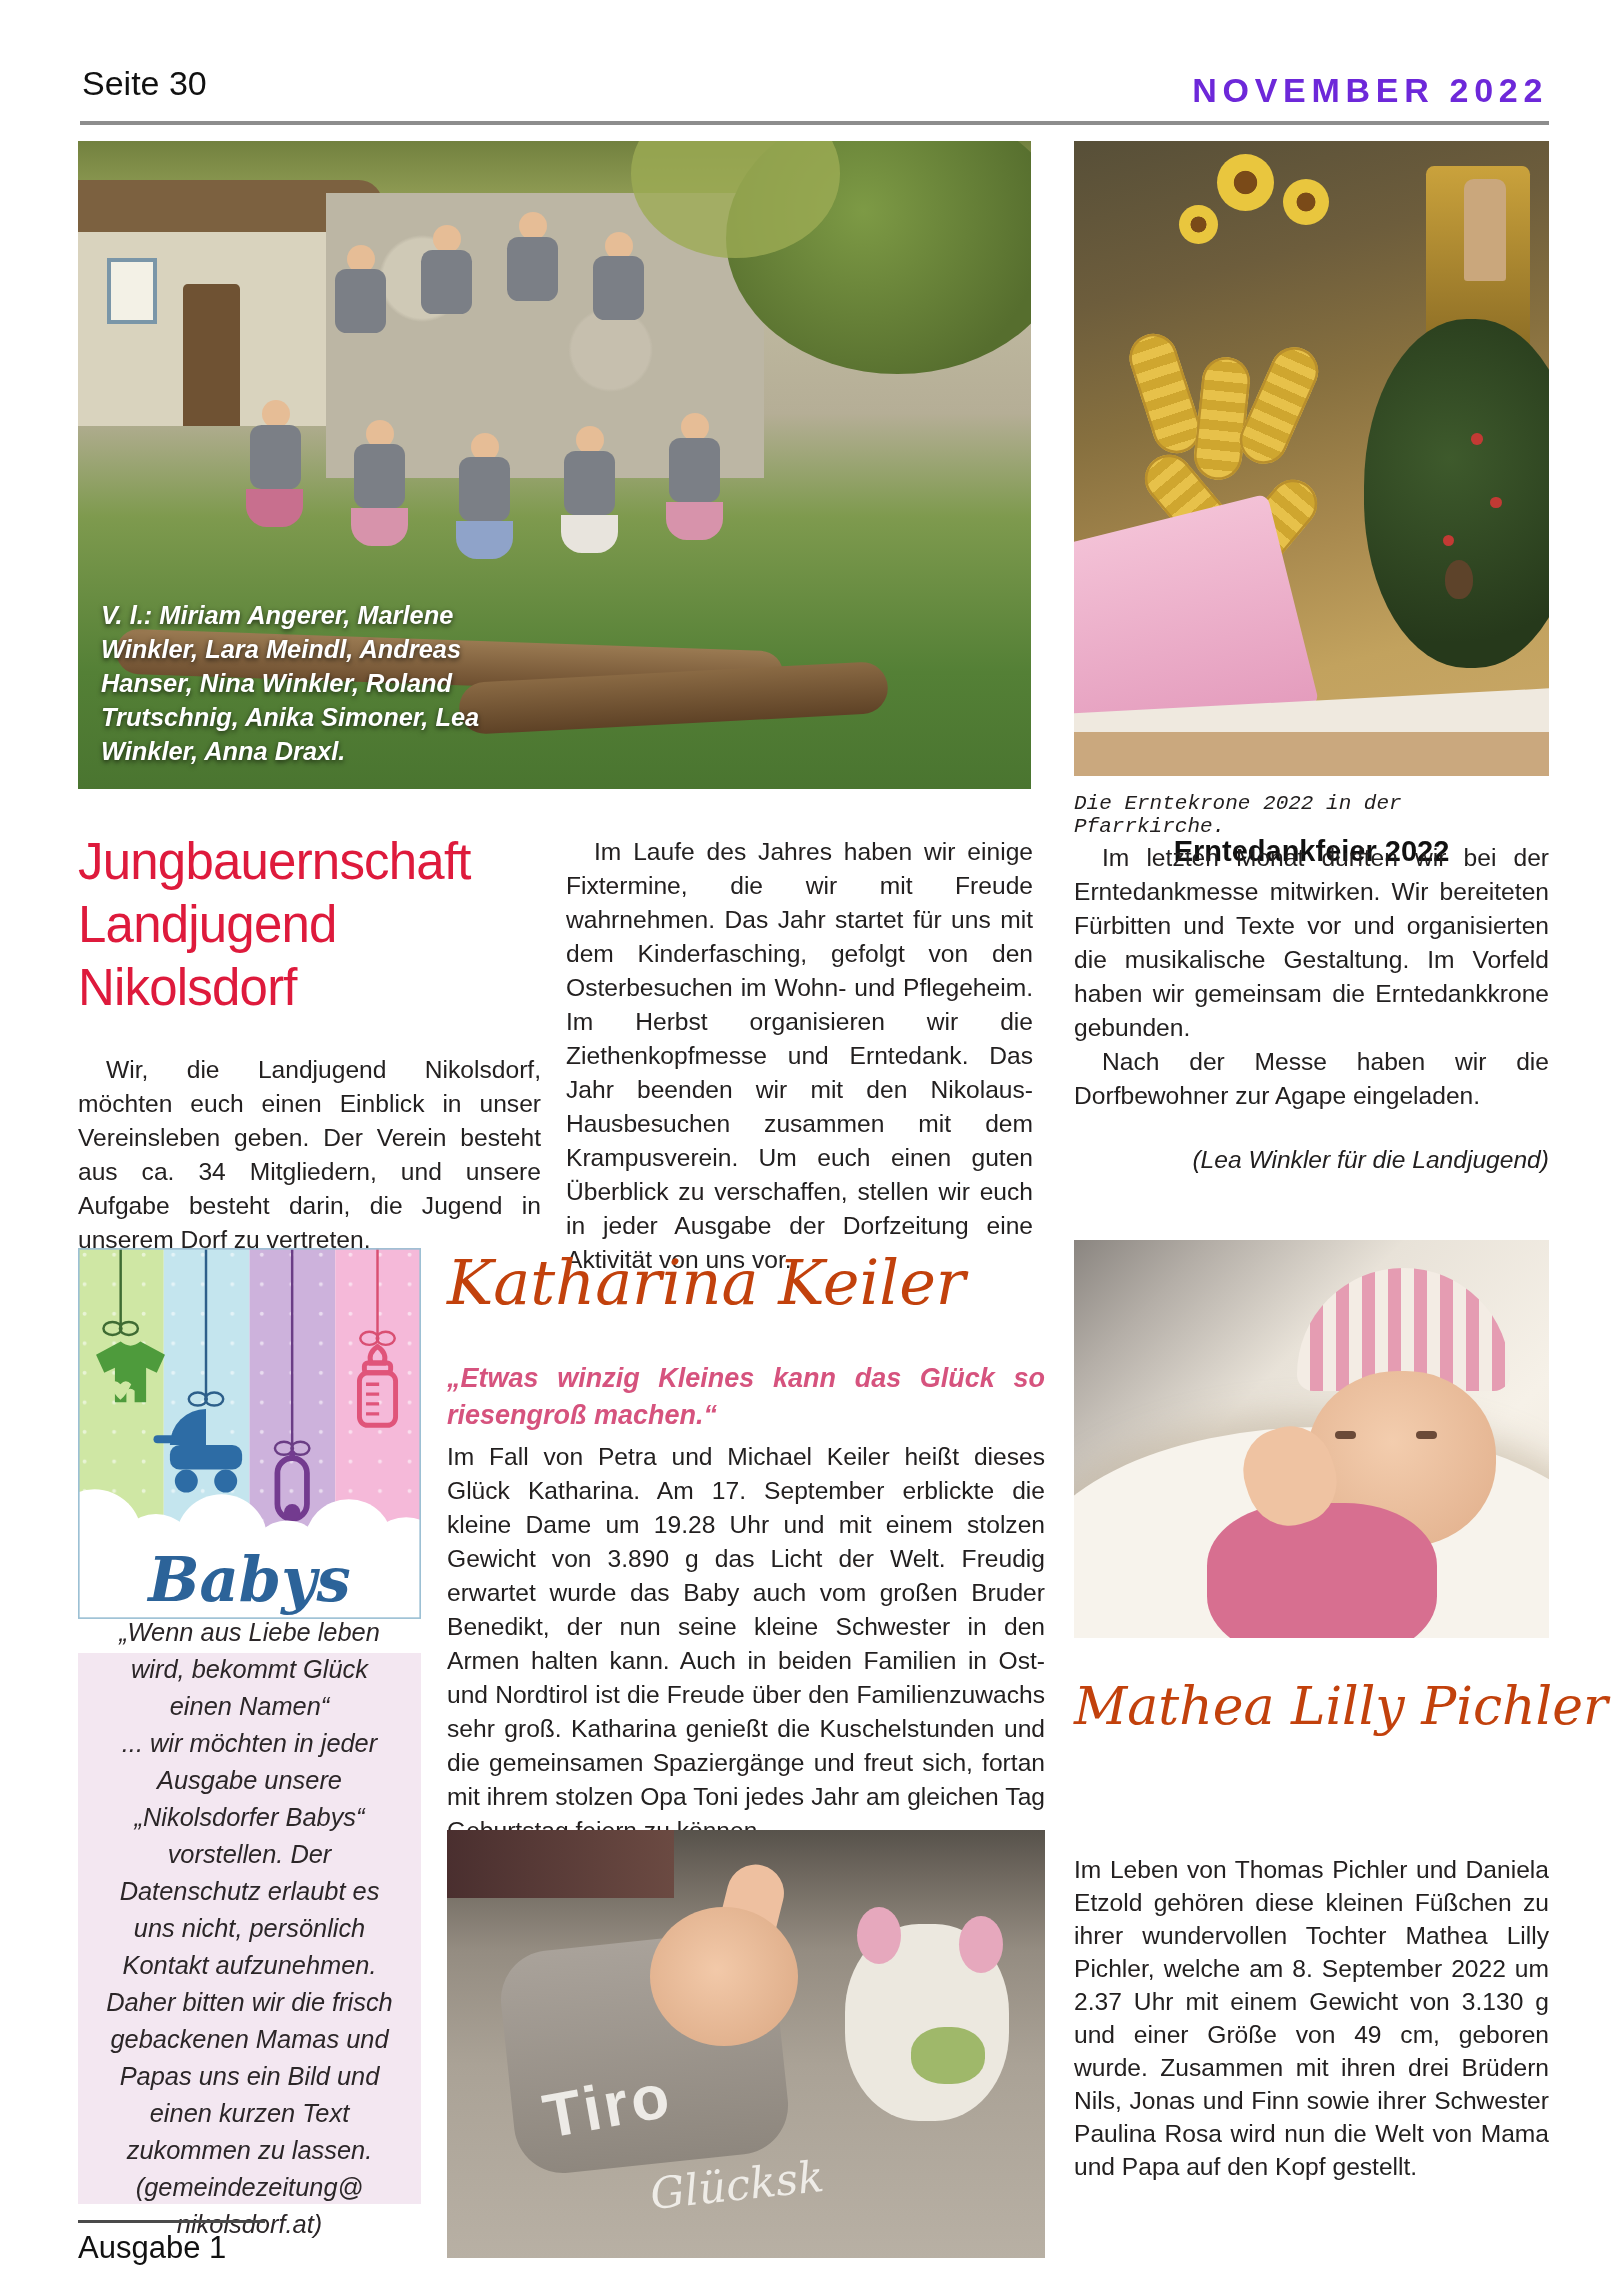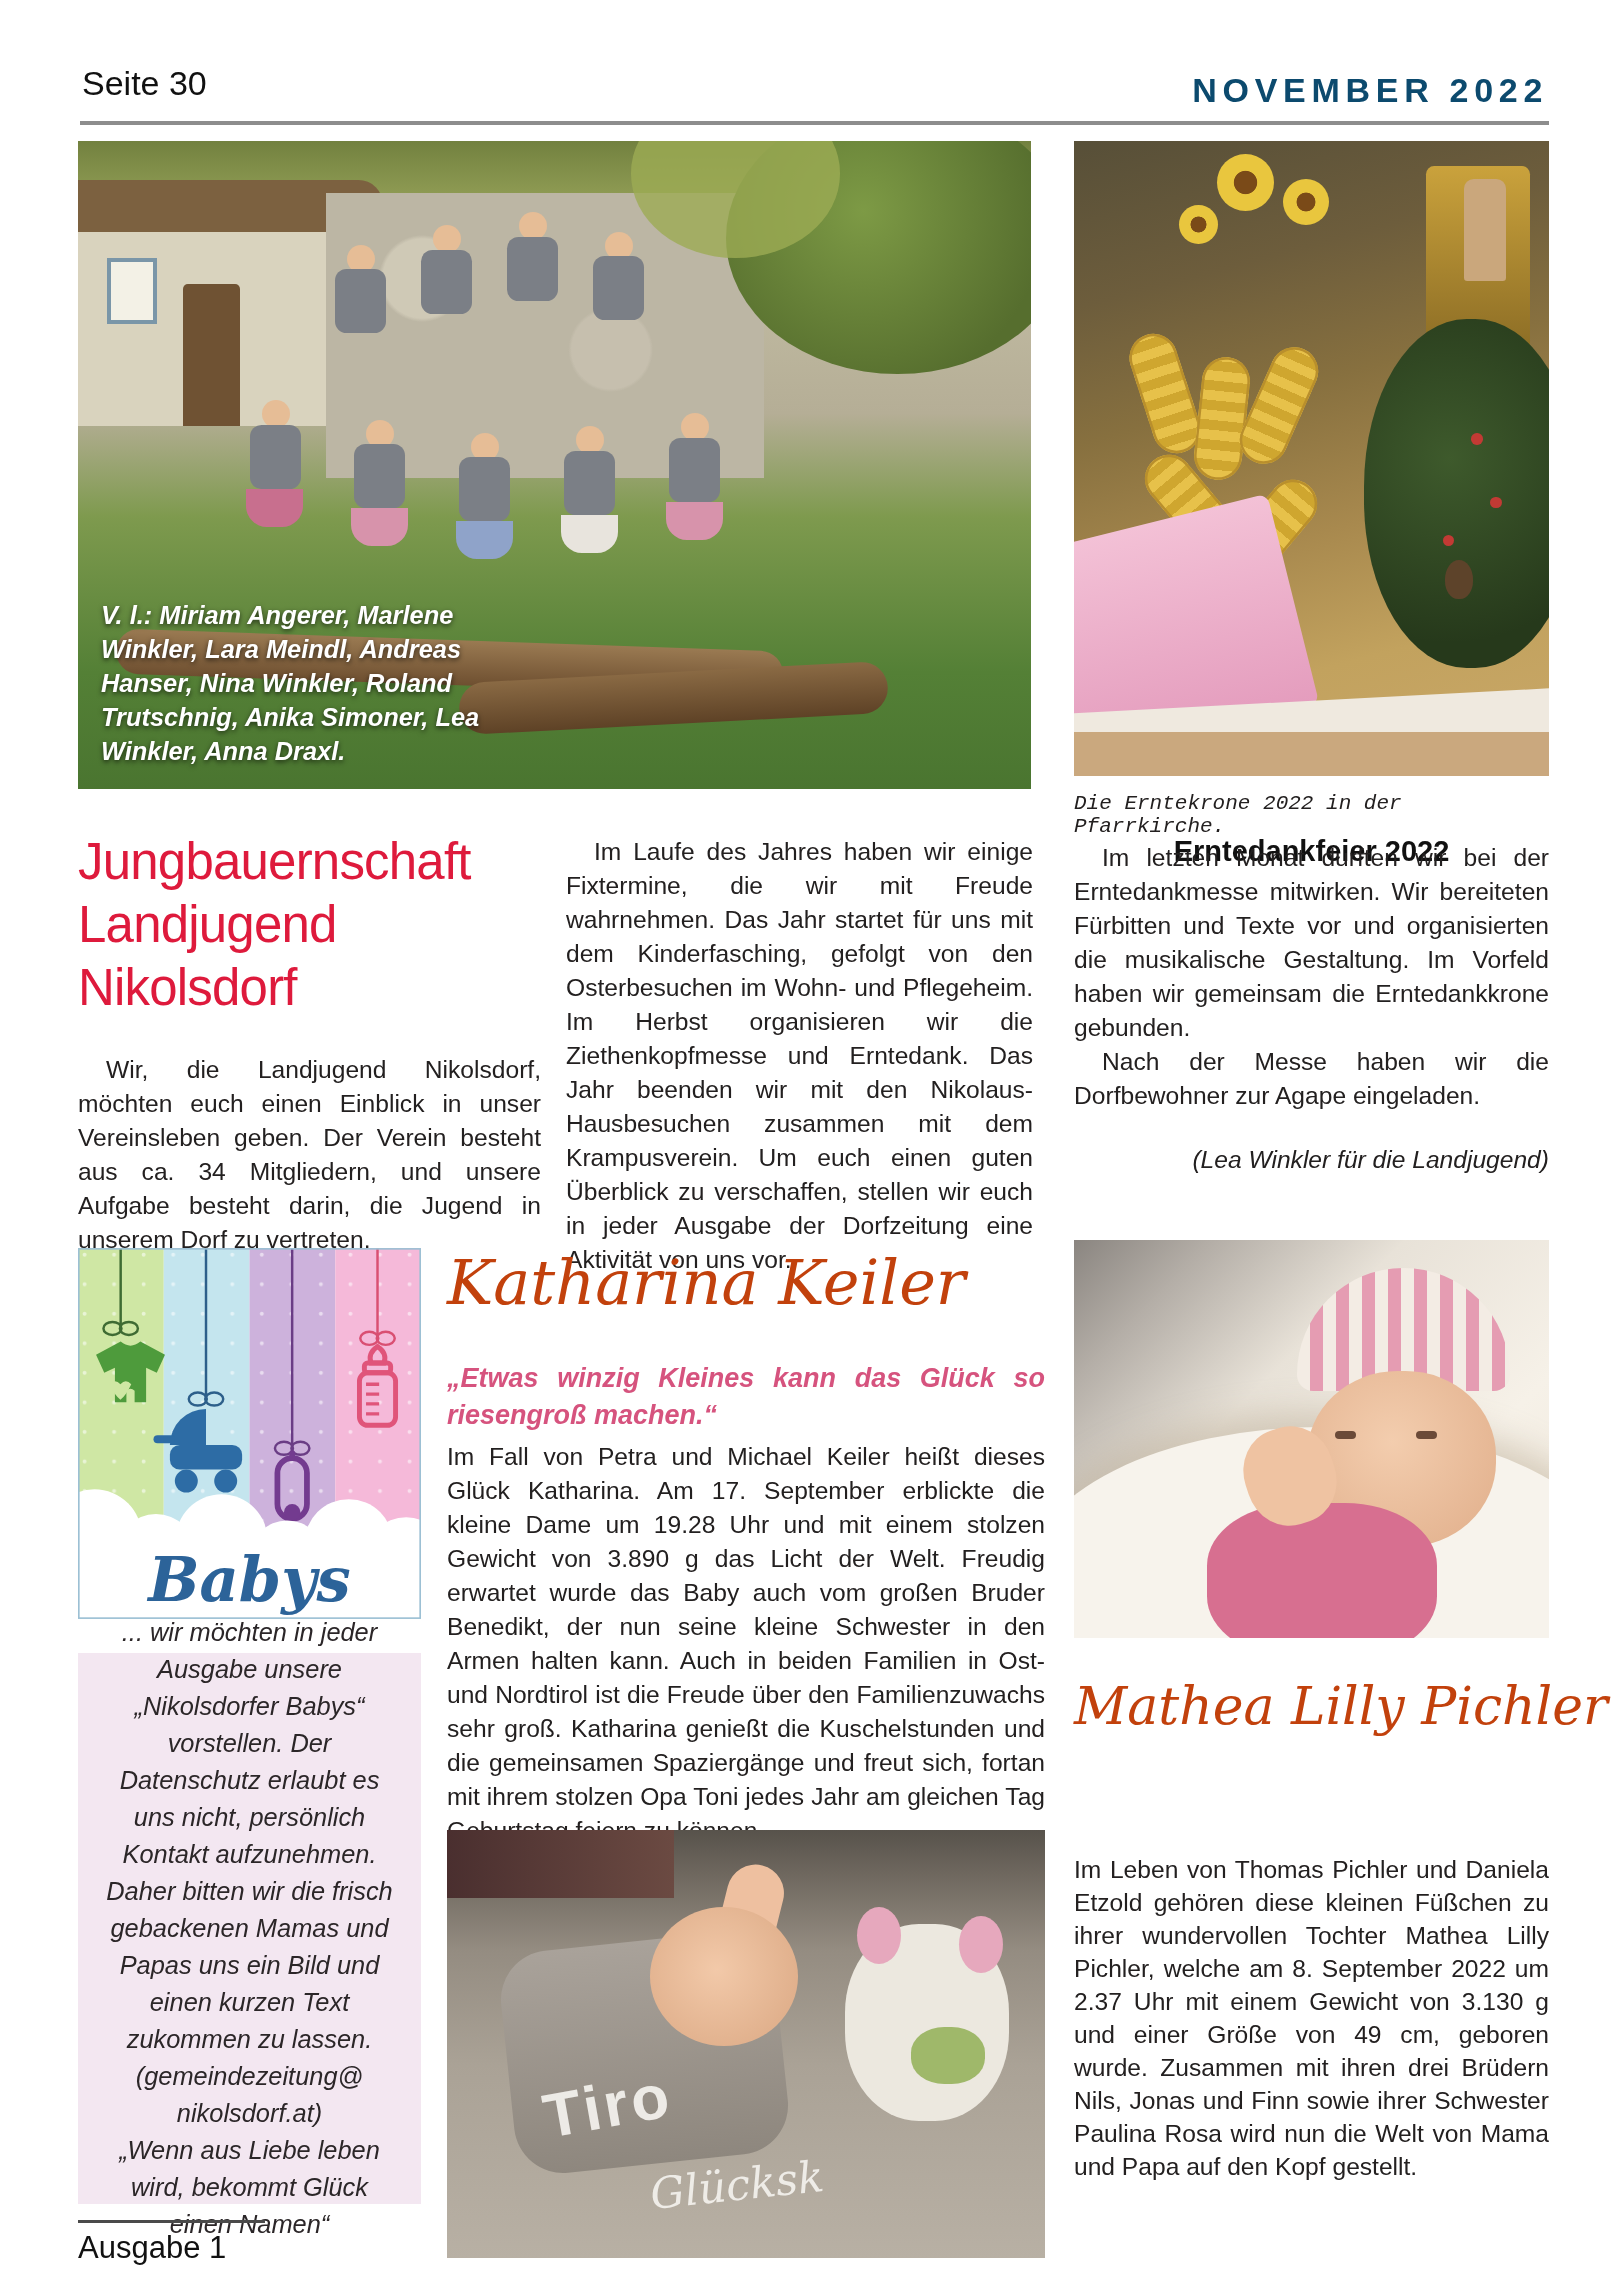--- a/index.html
+++ b/index.html
@@ -6,21 +6,21 @@
   .page{
     position:relative; width:1623px; height:2295px; background:#ffffff;
     font-family:"Liberation Sans",sans-serif; color:#232020; overflow:hidden;
   }
   
   .seite{position:absolute;left:82px;top:64px;font-size:34px;color:#111;}
   .masthead{position:absolute;left:656px;top:43px;display:flex;gap:13px;align-items:center;}
   .masthead-text{line-height:34px;font-size:27px;color:#2e2e2e;}
   .masthead-text .l1{letter-spacing:3.3px;}
   .masthead-text .l2{letter-spacing:1.2px;}
-  .issue{position:absolute;right:75px;top:71px;font-size:34px;font-weight:bold;letter-spacing:5.7px;color:#0c4a6e;}
+  .issue{position:absolute;right:75px;top:71px;font-size:34px;font-weight:bold;letter-spacing:5.7px;color:#6d28d9;}
   .head-rule{position:absolute;left:80px;right:74px;top:121px;height:4.1px;background:#8d8d8d;}
   
   .body-text{font-size:24.6px;line-height:34px;text-align:justify;hyphens:auto;}
   .body-text p{margin:0;text-indent:28px;}
   .caption{font-style:italic;font-size:21px;color:#232020;font-family:Liberation Mono, monospace;}
   .red-heading{color:#de1a3c;font-size:51px;line-height:63px;letter-spacing:-0.8px;}
   .bold-center-heading{font-weight:bold;font-size:29px;text-align:center;color:#111;}
   .script-name{font-family:"DejaVu Serif",serif;font-style:italic;font-weight:normal;color:#c2410c;}
   .pink-quote{color:#d6537e;font-weight:bold;font-style:italic;font-size:27px;line-height:37px;text-align:justify;margin-top:6px;}
   .byline{font-style:italic;text-align:right;font-size:24.6px;}
@@ -276,22 +276,22 @@
           <circle cx="330" cy="360" r="54"></circle>
           <circle cx="400" cy="378" r="50"></circle>
         <rect x="0" y="372" width="418" height="80"></rect>
       </g>
       <text x="209" y="430" text-anchor="middle" font-family="DejaVu Serif, serif" font-style="italic" font-weight="bold" font-size="74" fill="#2c6399">Babys</text>
       <rect x="1" y="1" width="416" height="450" fill="none" stroke="#9cc0d4" stroke-width="2"></rect>
     </svg>
   </div>
 
   <div class="babys-note">
+    <p>„Wenn aus Liebe leben wird, bekommt Glück einen Namen“</p>
     <p>... wir möchten in jeder Ausgabe unsere „Nikolsdorfer Babys“ vorstellen. Der Datenschutz erlaubt es uns nicht, persönlich Kontakt aufzunehmen. Daher bitten wir die frisch gebackenen Mamas und Papas uns ein Bild und einen kurzen Text zukommen zu lassen. (gemeindezeitung@ nikolsdorf.at)</p>
-    <p>„Wenn aus Liebe leben wird, bekommt Glück einen Namen“</p>
   </div>
 
   <div class="script-name" style="position:absolute;left:447px;top:1246px;font-size:62px">Katharina Keiler</div>
   <div class="pink-quote" style="position:absolute;left:447px;top:1354px;width:598px">„Etwas winzig Kleines kann das Glück so riesengroß machen.“</div>
   <div class="body-text" style="position:absolute;left:447px;top:1440px;width:598px">
     <p style="text-indent:0">Im Fall von Petra und Michael Keiler heißt dieses Glück Katharina. Am 17. September erblickte die kleine Dame um 19.28 Uhr und mit einem stolzen Gewicht von 3.890 g das Licht der Welt. Freudig erwartet wurde das Baby auch vom großen Bruder Benedikt, der nun seine kleine Schwester in den Armen halten kann. Auch in beiden Familien in Ost- und Nordtirol ist die Freude über den Familienzuwachs sehr groß. Katharina genießt die Kuschelstunden und die gemeinsamen Spaziergänge und freut sich, fortan mit ihrem stolzen Opa Toni jedes Jahr am gleichen Tag Geburtstag feiern zu können.</p>
   </div>
 
   <div class="photo photo-kath">
     <div class="ph-layer pk-blanket"></div>

